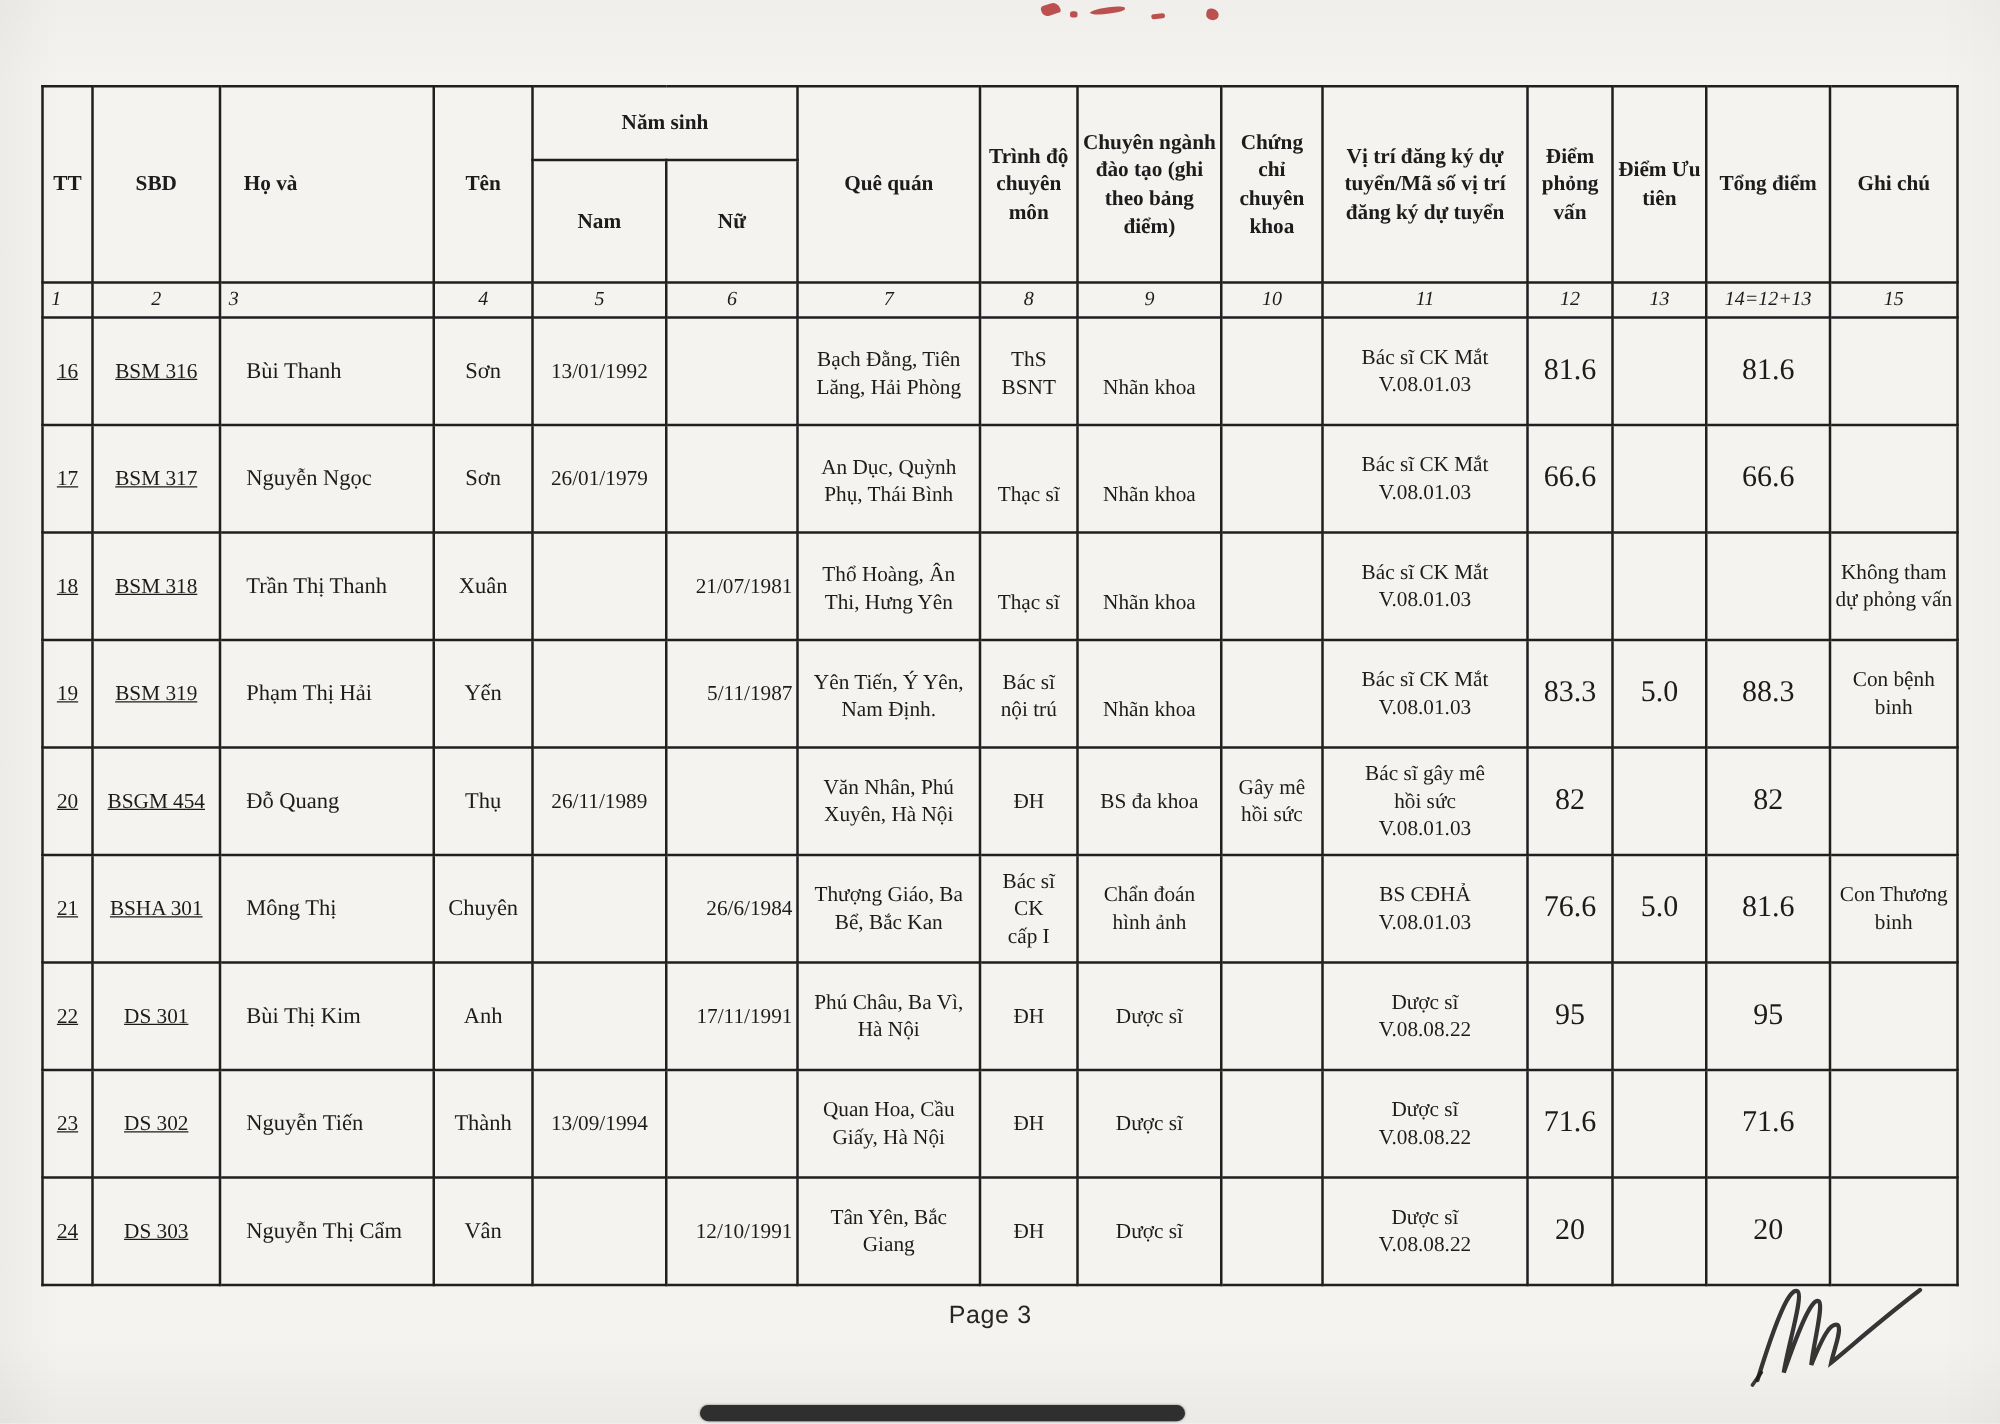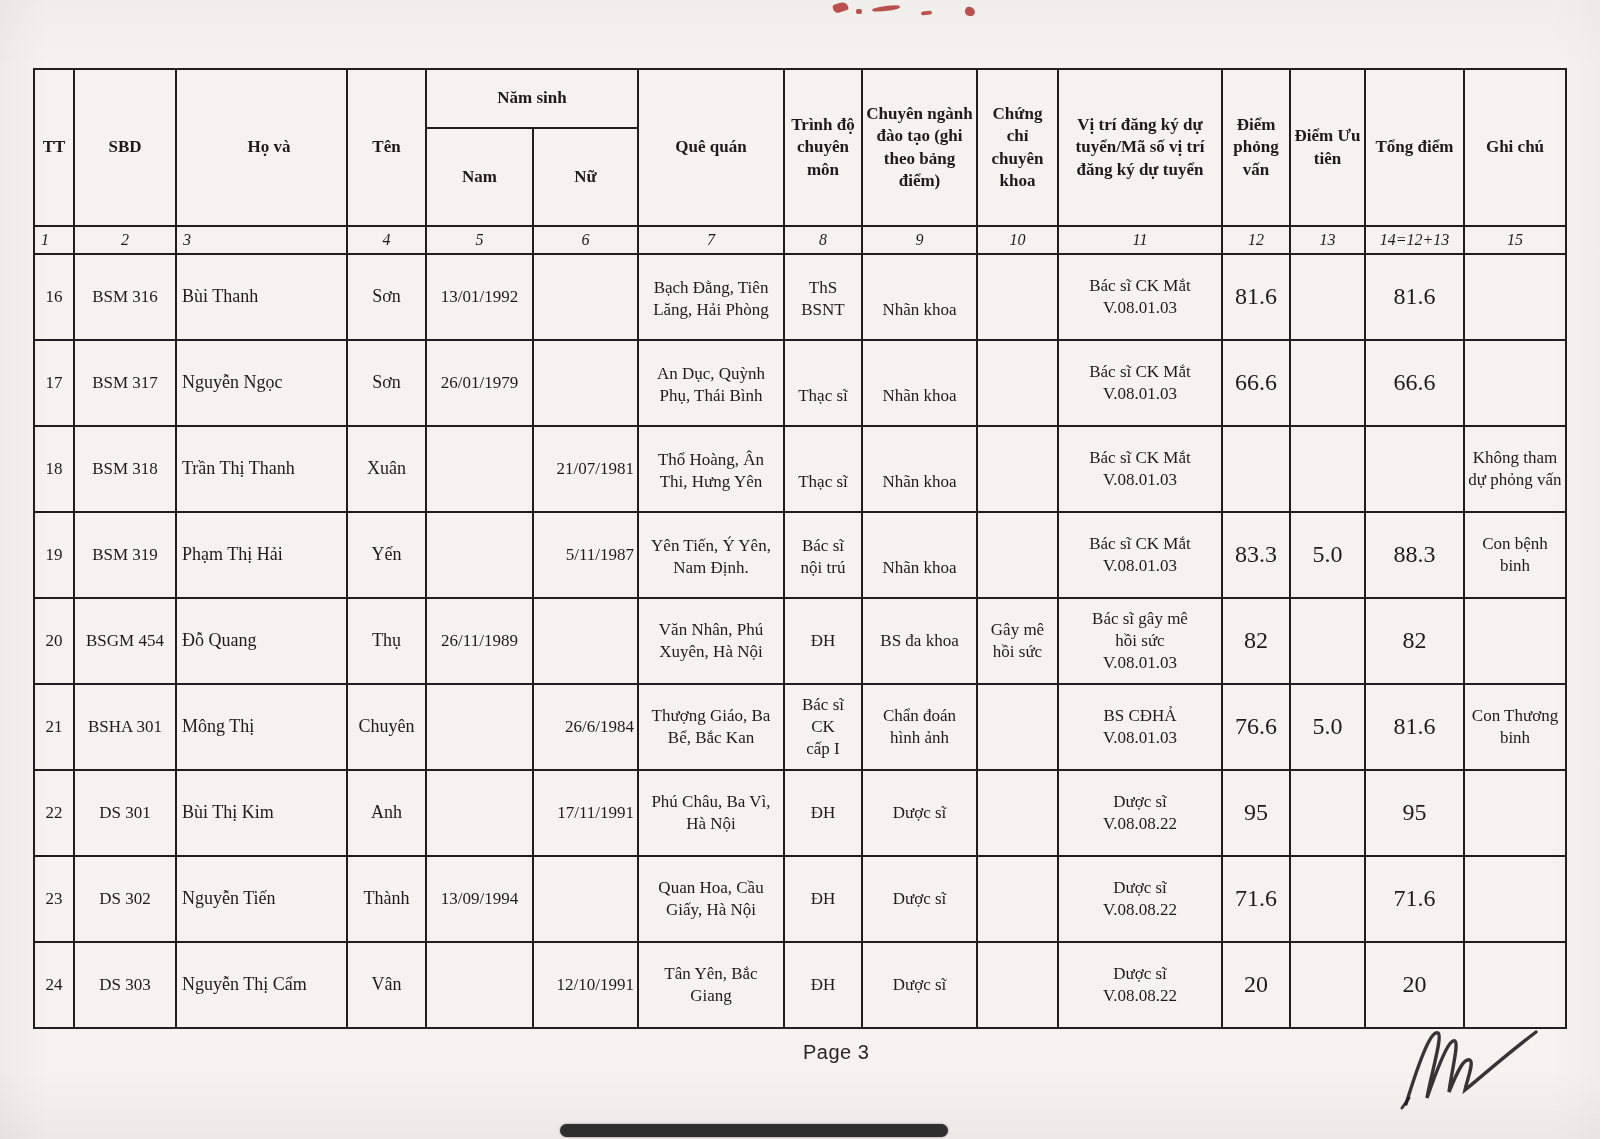--- a/index.html
+++ b/index.html
@@ -31,33 +31,33 @@
     overflow:hidden;
     word-wrap:break-word;
   }
   .results thead th{font-weight:bold;}
   tr.hrow-a{height:59px;}
   tr.hrow-b{height:98px;}
   tr.numrow{height:28px;}
   tr.numrow td{font-style:italic;font-size:16px;padding:1px 2px;}
   tr.numrow td.nleft{text-align:left;padding-left:6px;}
   tr.datarow{height:86px;}
-  .results th.h-hova{text-align:center;padding-left:18px;}
-  td.c-ho_va{text-align:left;padding-left:5px;font-size:18px;}
+  .results th.h-hova{text-align:left;padding-left:18px;}
+  td.c-ho_va{text-align:left;padding-left:20px;font-size:18px;}
   td.c-ten{font-size:18px;}
   td.c-nu{text-align:right;padding-right:3px;}
-  td.c-tt,td.c-sbd{font-size:17px;}
+  td.c-tt,td.c-sbd{font-size:17px;text-decoration:underline;}
   td.score{font-weight:normal;font-size:24px;}
   td.pre{white-space:pre-line;}
   td.vb{vertical-align:bottom;padding-bottom:18px;}
   td.bold{font-weight:normal;}
   .page-footer{
     position:absolute;left:759px;top:1041px;
     font-family:"Liberation Sans","DejaVu Sans",sans-serif;
-    font-size:20px;color:#262626;letter-spacing:0.5px;margin-left:44px;
+    font-size:20px;color:#262626;letter-spacing:0.5px;
   }
   .red-mark{position:absolute;background:#b13434;opacity:.85;border-radius:2px;}
   .scan-bar{
     position:absolute;left:560px;top:1124px;width:388px;height:13px;
     background:#2f2f2f;border-radius:7px;filter:blur(.4px);
     box-shadow:0 0 2px rgba(0,0,0,.5);
   }
   .signature{position:absolute;left:1398px;top:1018px;}
 </style>
 </head>

